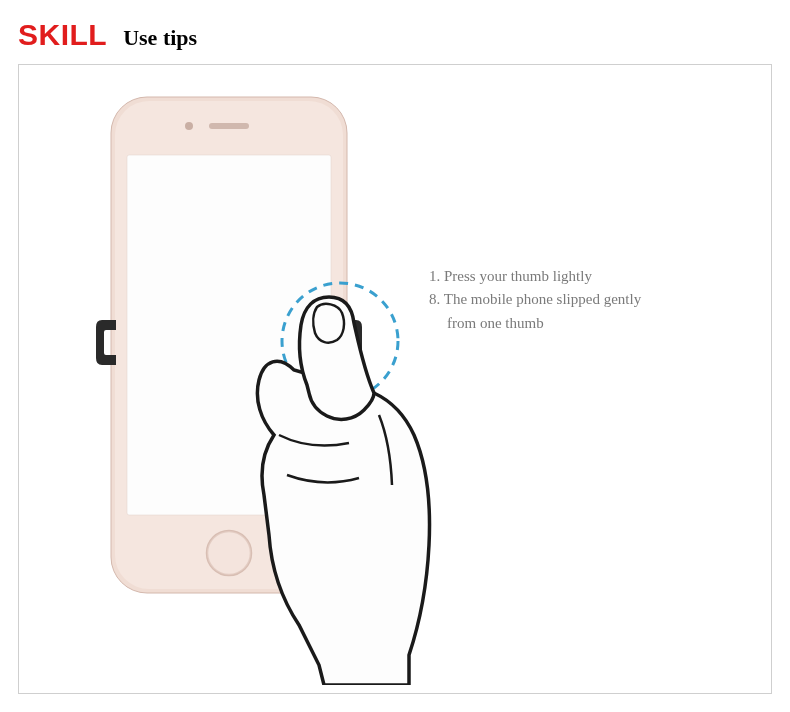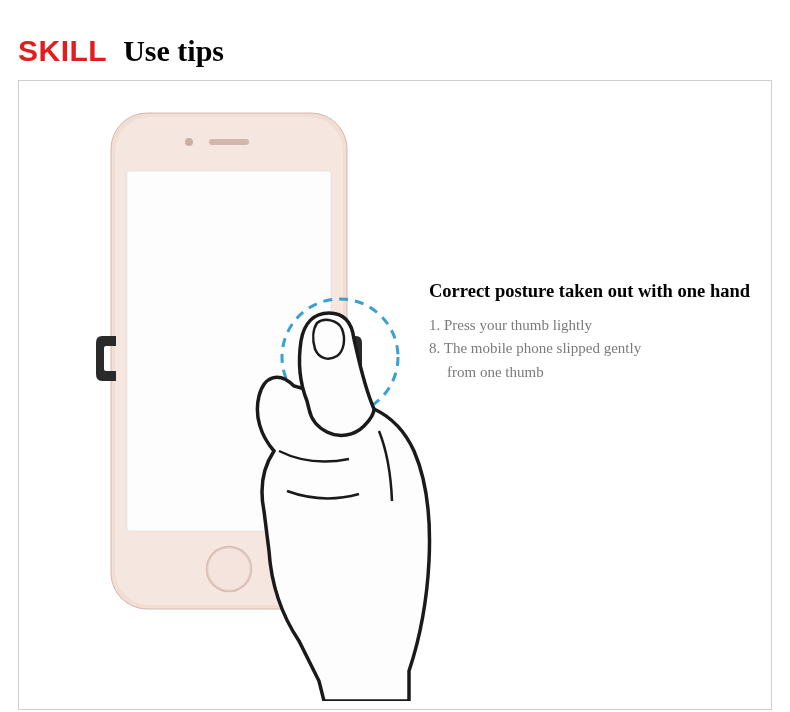--- a/index.html
+++ b/index.html
@@ -22,24 +22,23 @@
     }
     .skill-label {
       color: #e11d1d;
       font-weight: bold;
       font-size: 30px;
       font-family: Arial, sans-serif;
       letter-spacing: 0.5px;
     }
     .use-tips {
       color: #000;
-      font-size: 30px;
+      font-size: 22px;
       font-family: Georgia, serif;
       font-weight: bold;
-      margin-top: 16px;
     }
     .content-wrapper {
       margin: 0 18px 18px 18px;
       border: 1px solid #cfcfcf;
       height: 630px;
       position: relative;
       background: #fff;
     }
     .illustration-area {
       position: absolute;
@@ -180,18 +179,17 @@
 
       <path d="M 70 150 C 90 160, 115 163, 140 158" fill="none" stroke="#1a1a1a" stroke-width="2.5"></path>
       <path d="M 78 190 C 100 198, 125 200, 150 193" fill="none" stroke="#1a1a1a" stroke-width="2.5"></path>
 
       <path d="M 170 130 C 178 150, 182 175, 183 200" fill="none" stroke="#1a1a1a" stroke-width="2.5"></path>
     </svg>
 
   </div>
 
   <div class="text-block">
-    <div class="instruction-title">Correct posture taken out with one hand</div>
     <div class="instruction-item">1. Press your thumb lightly</div>
     <div class="instruction-item">8. The mobile phone slipped gently</div>
     <div class="instruction-item instruction-indent">from one thumb</div>
   </div>
 </div>
 
 </body></html>

